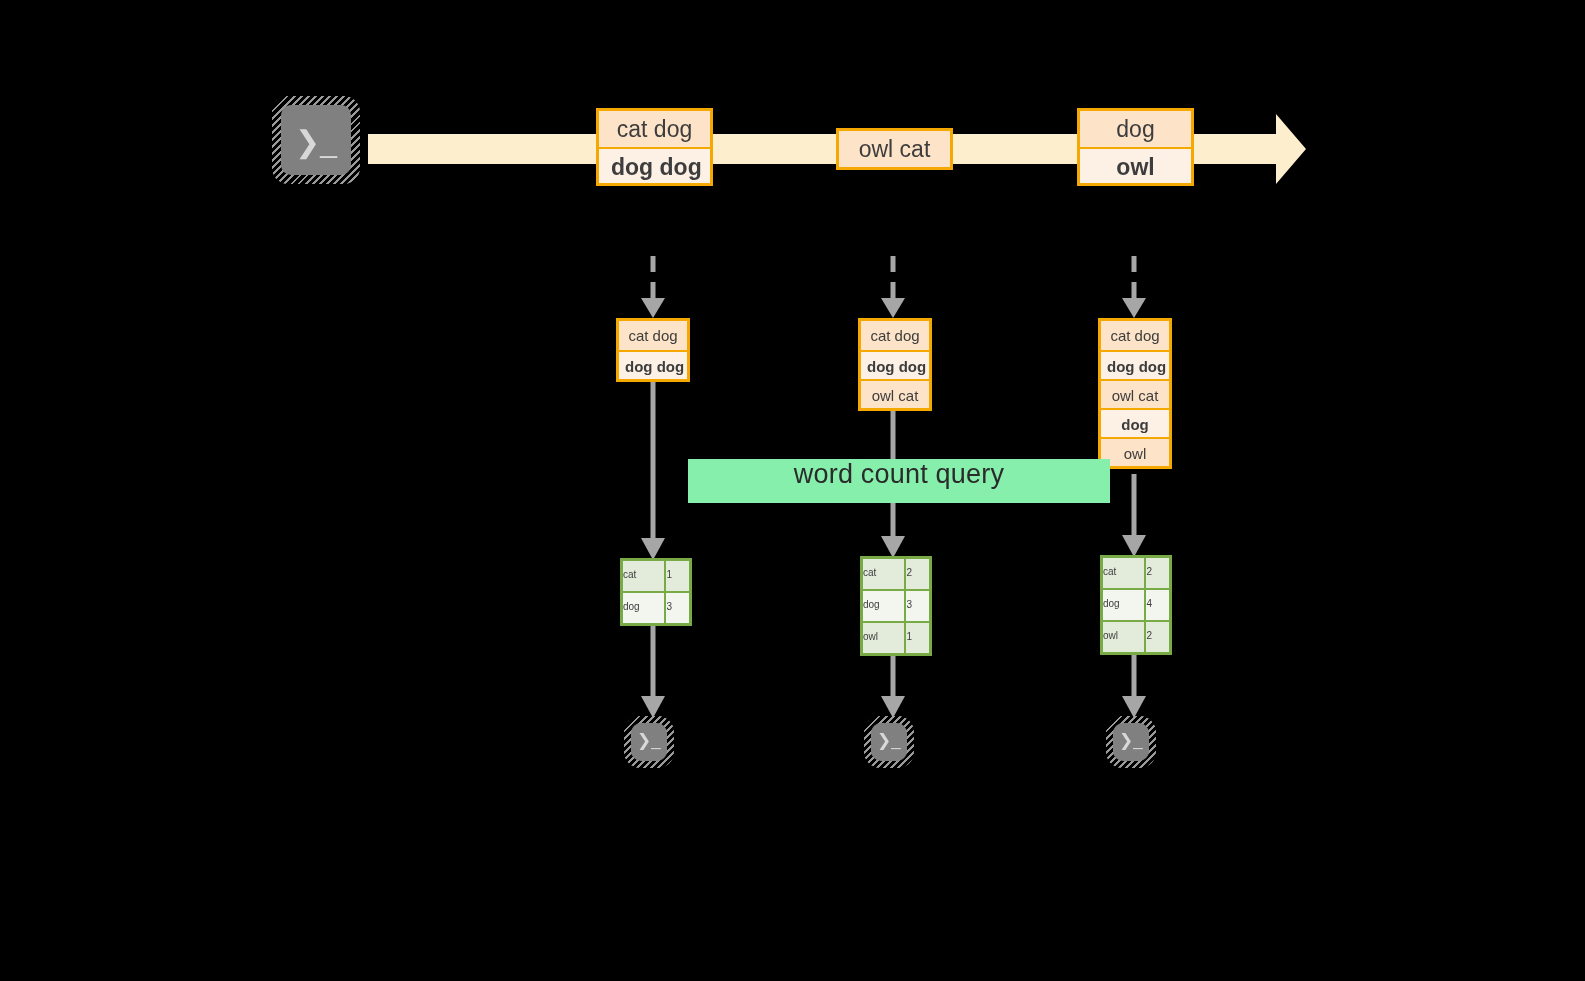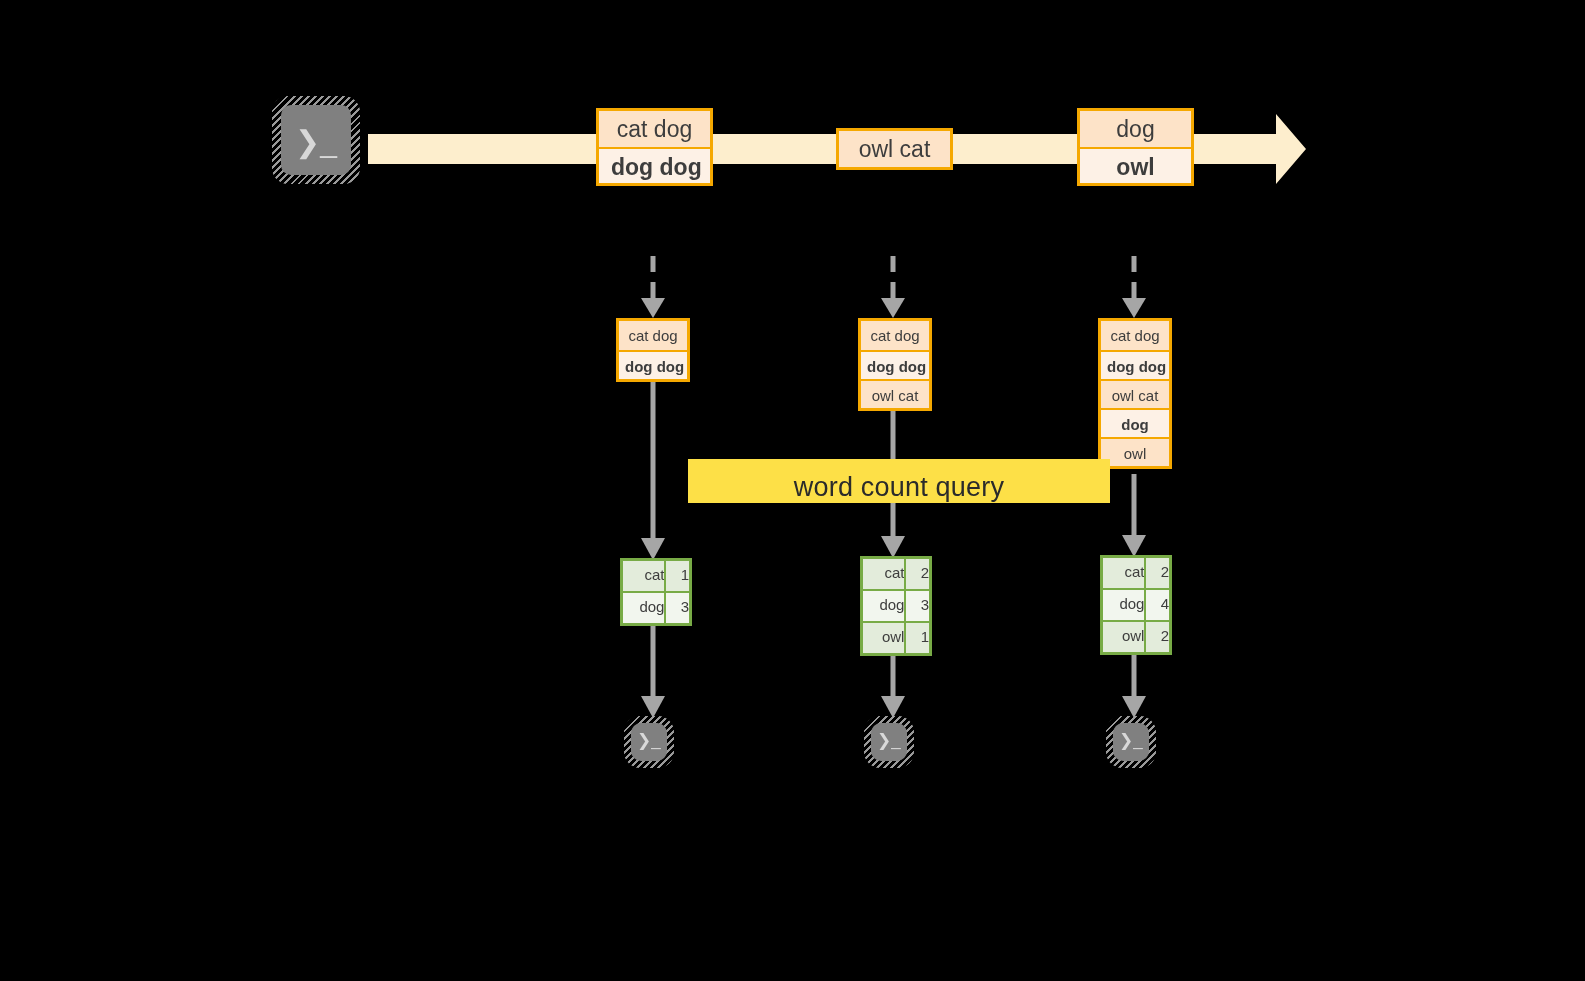--- a/index.html
+++ b/index.html
@@ -145,23 +145,23 @@
   }
   .gtable .grow {
     display: flex;
     height: 30px;
   }
   .gtable .grow + .grow { border-top: 2px solid #78ab46; }
   .gtable .gcell {
     box-sizing: border-box;
     height: 100%;
     line-height: 28px;
-    font-size: 15px;
+    font-size: 10px;
     color: #3d3d3d;
-    text-align: right;
+    text-align: left;
   }
   .gtable .gcell.word  { width: 44px; }
   .gtable .gcell.count { width: 26px; border-left: 2px solid #78ab46; }
   .gtable .grow.shade .gcell  { background: #e3ecdb; }
   .gtable .grow.plain .gcell  { background: #f2f6ee; }
   #gt-1 { left: 620px; top: 558px; width: 72px; }
   #gt-2 { left: 860px; top: 556px; width: 72px; }
   #gt-3 { left: 1100px; top: 555px; width: 72px; }
 
   
@@ -173,24 +173,24 @@
     z-index: 2;
   }
 
   
   #query-band {
     position: absolute;
     left: 688px;
     top: 459px;
     width: 422px;
     height: 44px;
-    background: #fde047;
+    background: #86efac;
     z-index: 4;
     display: flex;
-    align-items: flex-end;
+    align-items: flex-start;
     justify-content: center;
   }
   #query-band .label {
     font-size: 27px;
     color: #2b2b2b;
     white-space: nowrap;
     letter-spacing: 0.2px;
   }
 </style>
 </head>

